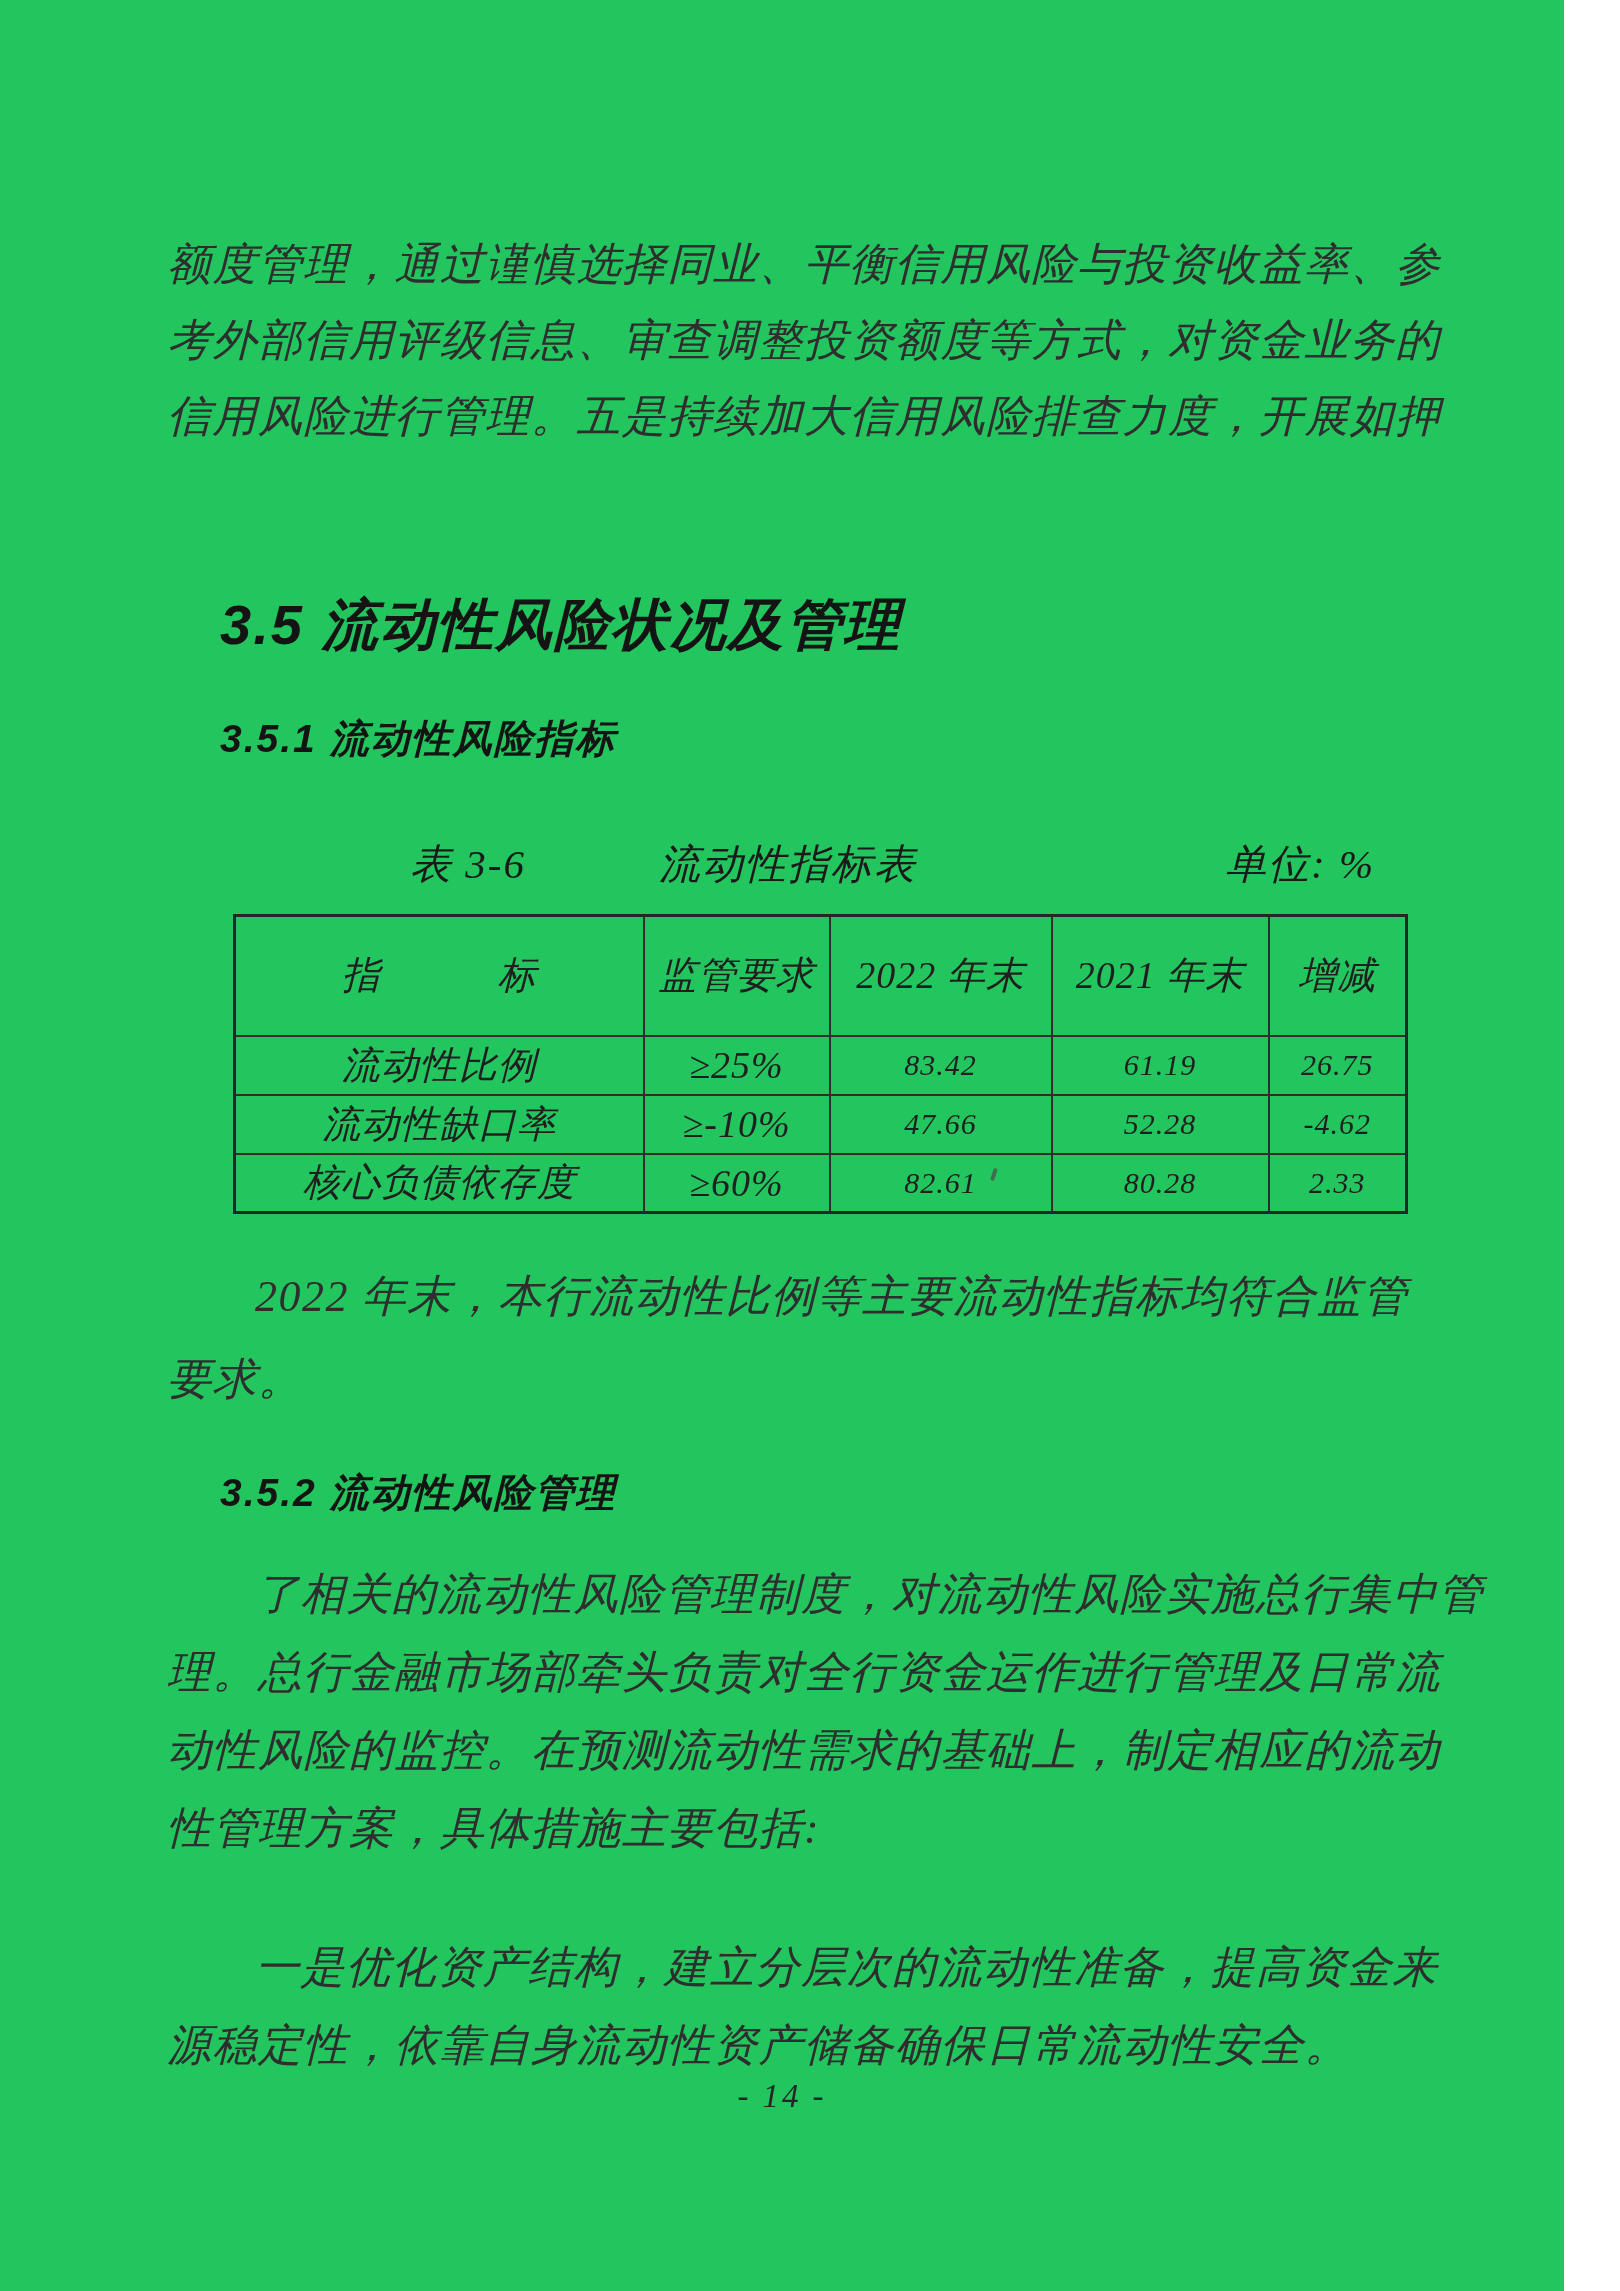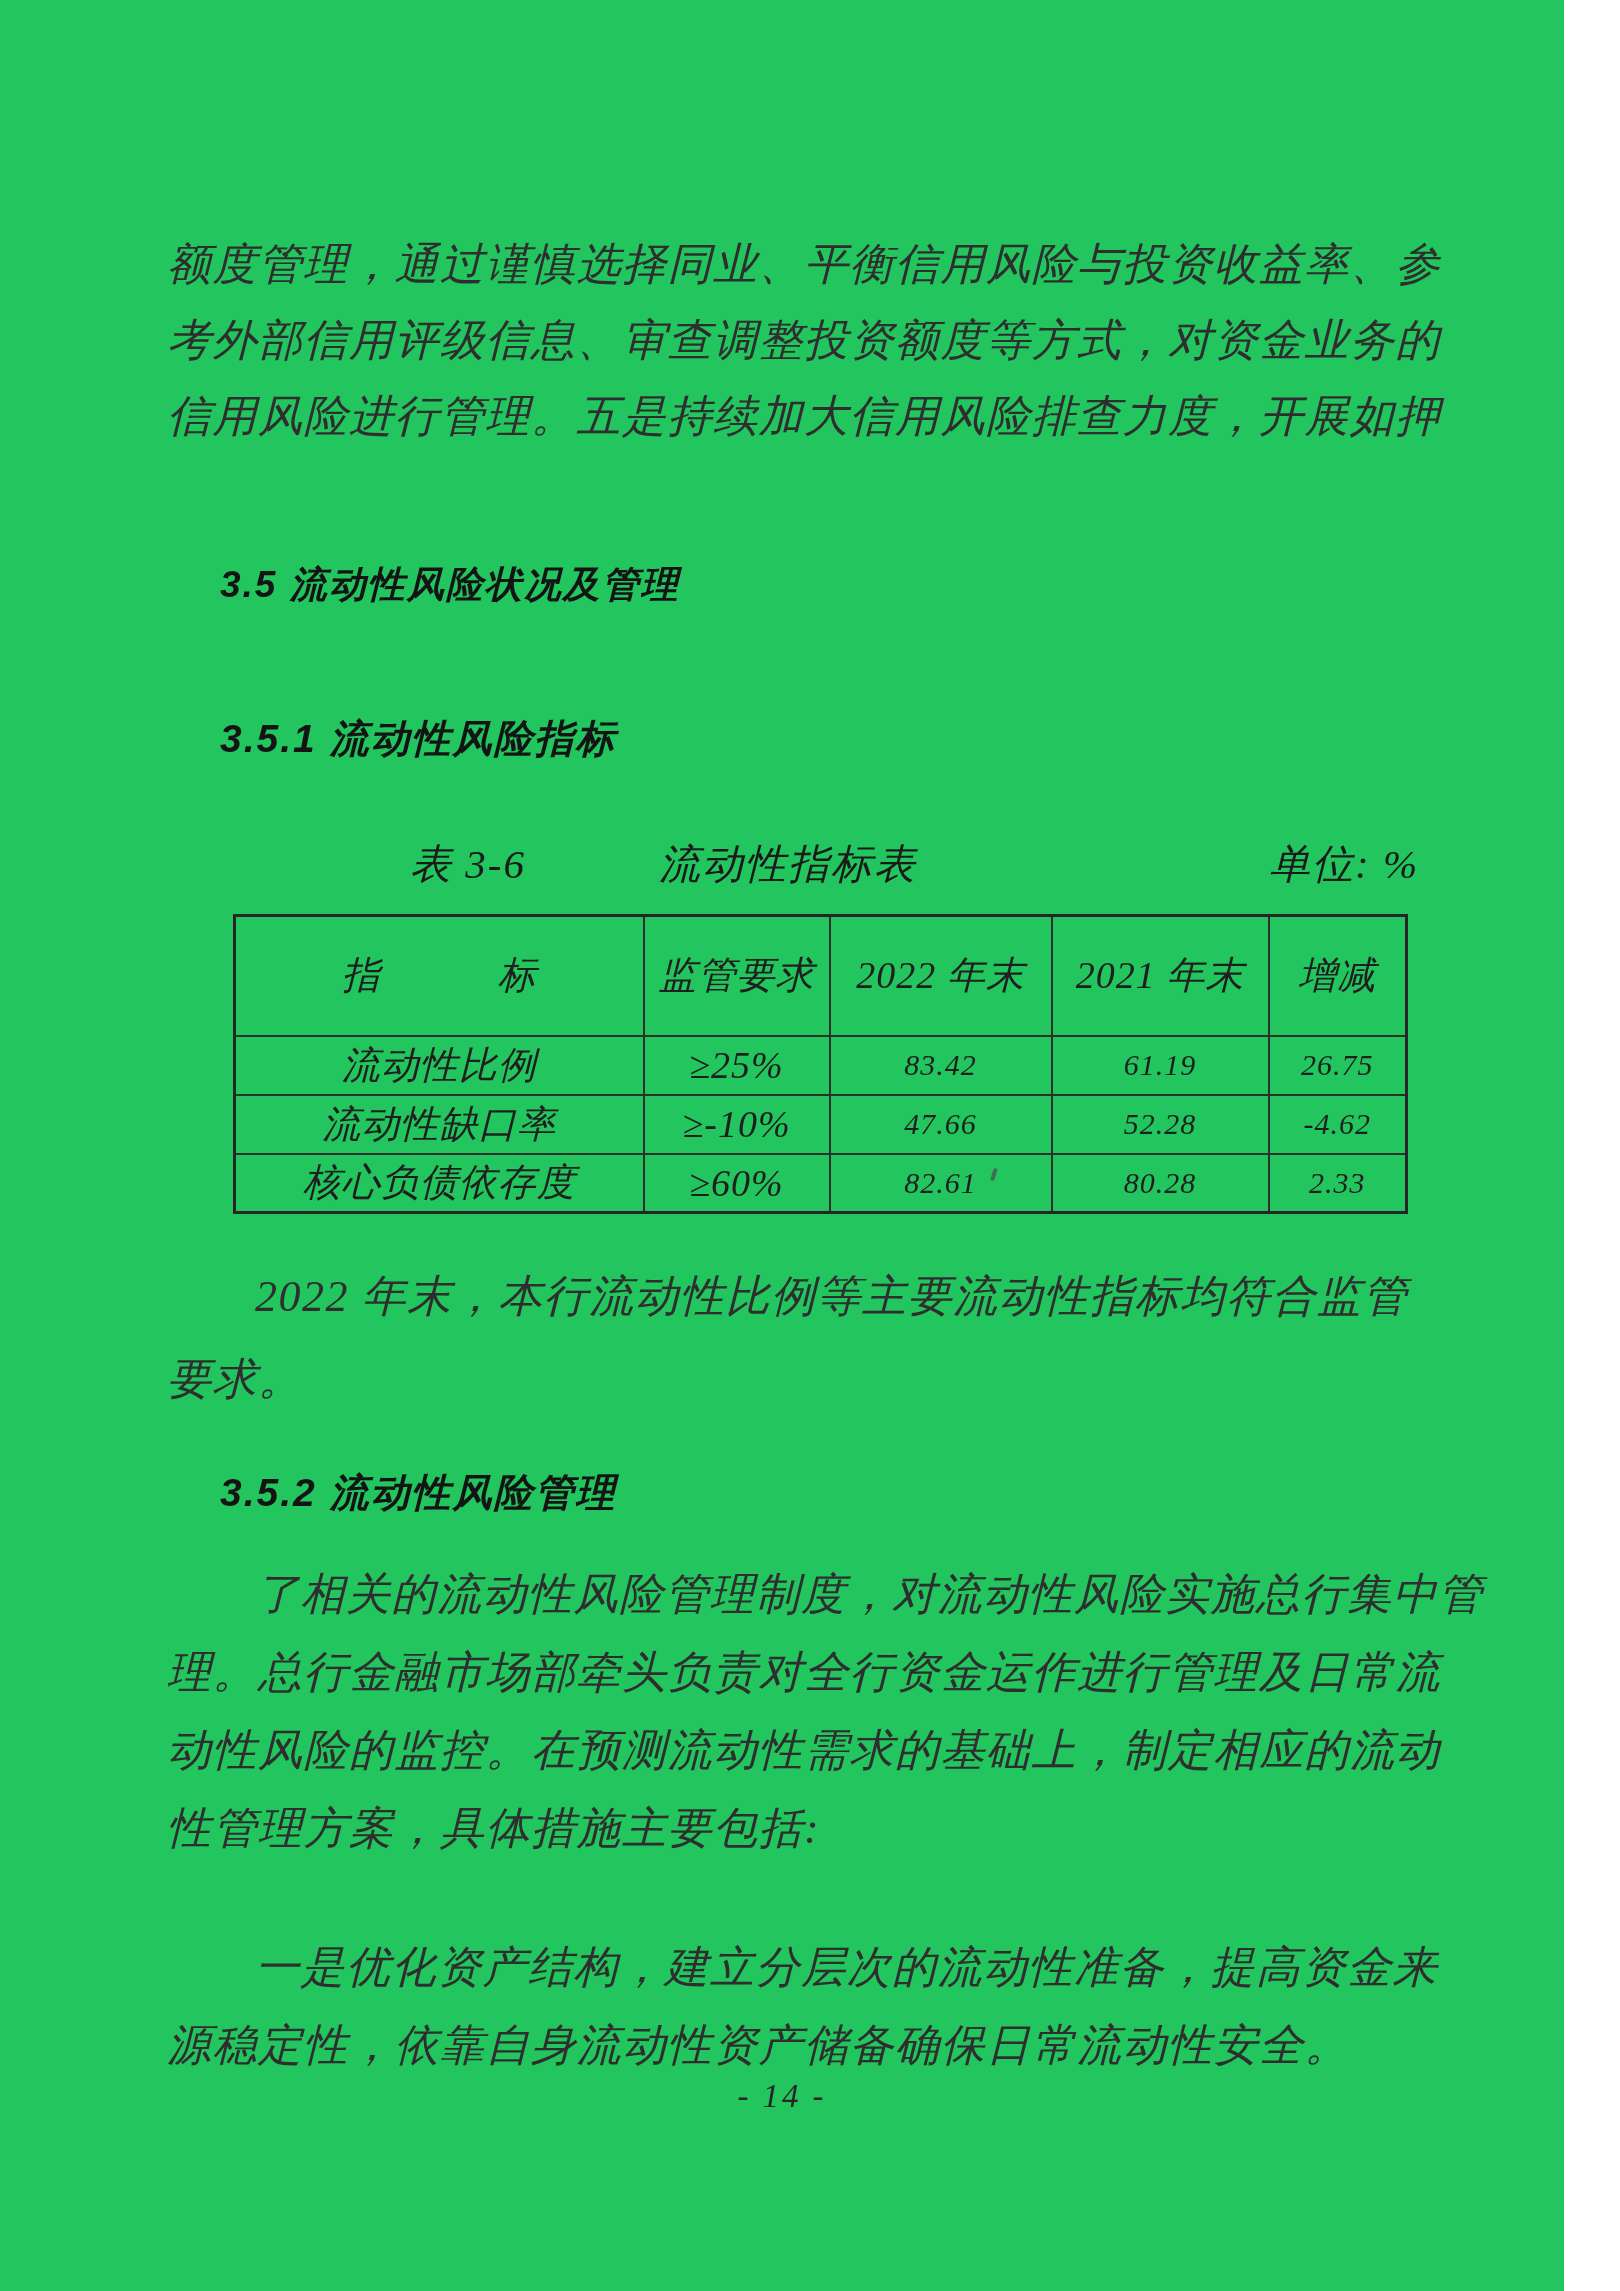--- a/index.html
+++ b/index.html
@@ -24,28 +24,28 @@
   .para2 { top:1255px; }
   .para3 { top:1556px; }
   .para4 { top:1929px; }
   .indent-first div:first-of-type { text-indent:2em; }
 
   .heading {
     position:absolute; left:220px;
     font-family:"Liberation Sans","DejaVu Sans",sans-serif;
     font-weight:700; color:#141414; letter-spacing:2px; white-space:nowrap;
   }
-  .h35  { top:560px; font-size:37px; }
+  .h35  { top:588px; font-size:56px; }
   .h351 { top:712px; font-size:39px; }
   .h352 { top:1466px; font-size:39px; }
 
   .cap { position:absolute; top:837px; font-size:41px; color:#1a1a1a; letter-spacing:2px; white-space:nowrap; }
   .cap-label { left:410px; }
   .cap-title { left:659px; }
-  .cap-unit  { left:1225px;margin-left:44px; }
+  .cap-unit  { left:1225px; }
 
   table.tbl {
     position:absolute; left:233px; top:914px; width:1172px;
     border-collapse:collapse; table-layout:fixed;
     font-size:38px; color:#1f1f1f;
   }
   table.tbl { border:3.9px solid #262626; }
   .tbl th, .tbl td {
     border:2px solid #2e2e2e;
     text-align:center; vertical-align:middle;

